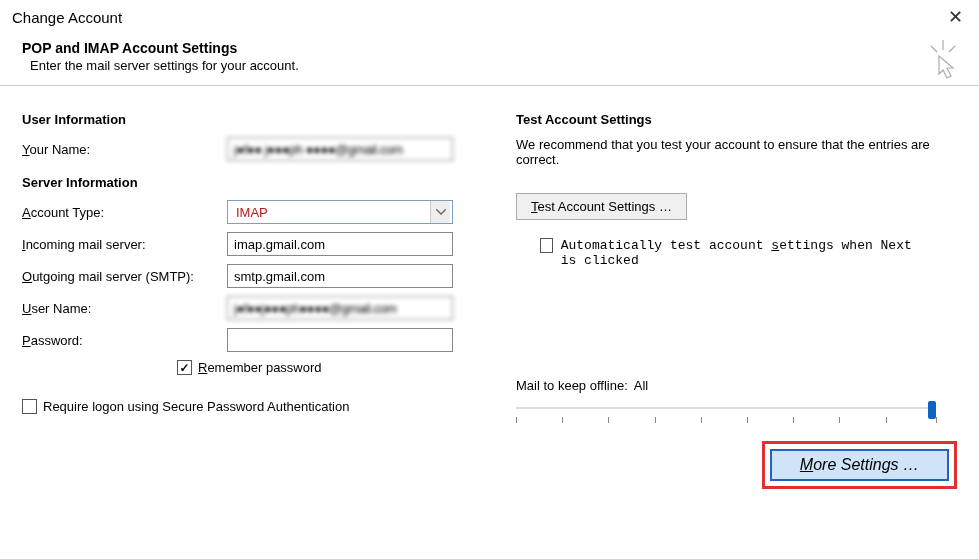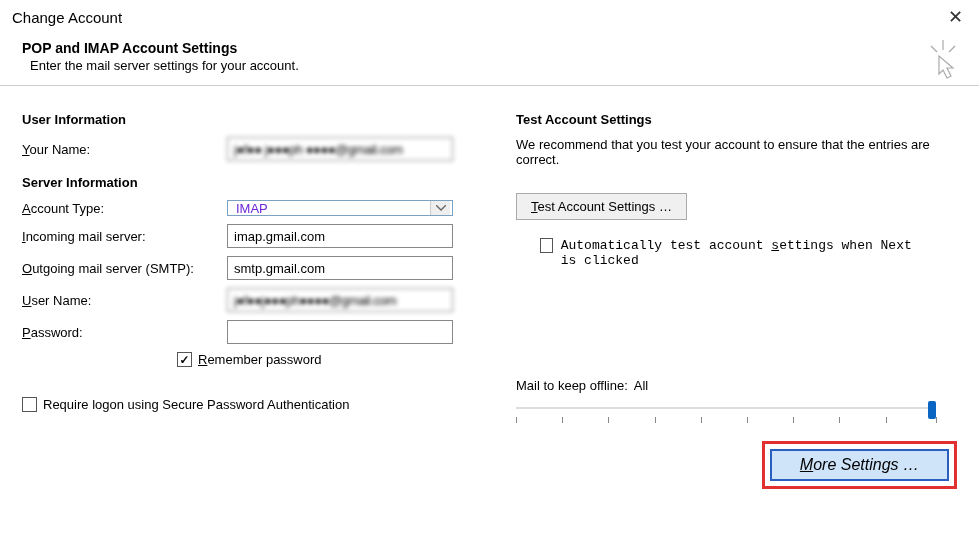--- a/index.html
+++ b/index.html
@@ -46,42 +46,42 @@
     .form-row input[type="password"] {
       width: 226px;
       height: 24px;
       padding: 2px 6px;
       border: 1px solid #888;
       font-size: 13px;
       font-family: inherit;
     }
     .dropdown {
       width: 226px;
-      height: 16px;
+      height: 24px;
       border: 1px solid #7aa0c4;
       display: flex;
       align-items: center;
       justify-content: space-between;
       padding: 0 2px 0 8px;
-      color: #6d28d9;
+      color: #b91c1c;
       background: #fff;
     }
     .dropdown .chev { width: 20px; height: 100%; display: flex; align-items:center; justify-content:center; background:#eee; border-left:1px solid #ccc; color:#555;}
     .checkbox-row {
       display: flex;
       align-items: center;
       gap: 6px;
       font-size: 13px;
     }
     .chk {
       width: 15px; height: 15px; border:1px solid #555; display:inline-flex; align-items:center; justify-content:center; font-size:12px; line-height:1; background:#fff;
     }
     .chk.checked::after{ content:'✓'; color:#000; font-weight:bold; }
     .remember-row { margin-left: 155px; margin-top: 4px; }
-    .require-row { margin-top: 30px; text-align: right; }
+    .require-row { margin-top: 24px; text-align: right; }
     .right-desc { margin-top: 6px; margin-bottom: 18px; width: 420px; }
     .btn {
       border: 1px solid #aaa;
       background: #f0f0f0;
       padding: 5px 14px;
       font-size: 13px;
       font-family: inherit;
       cursor: pointer;
     }
     .test-btn { margin-top: 8px; }

